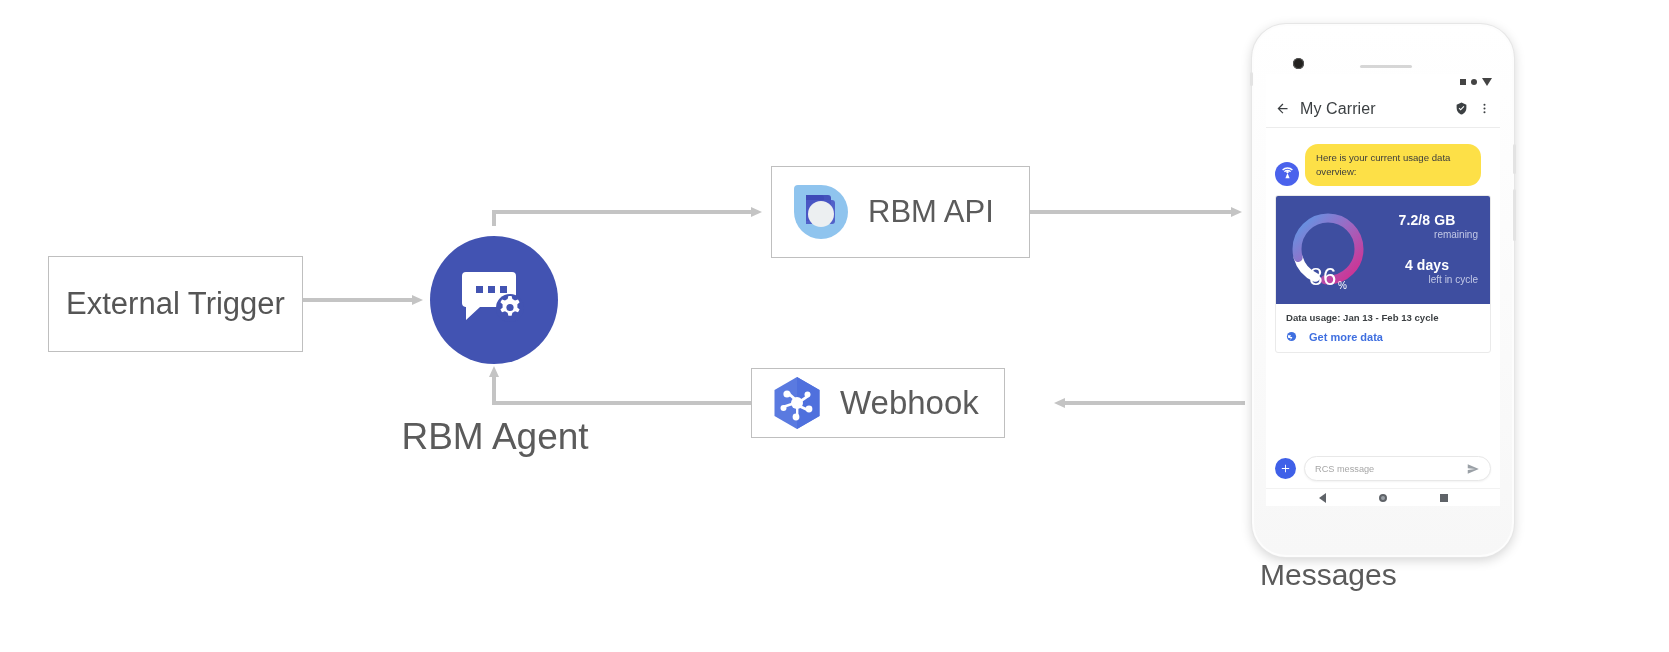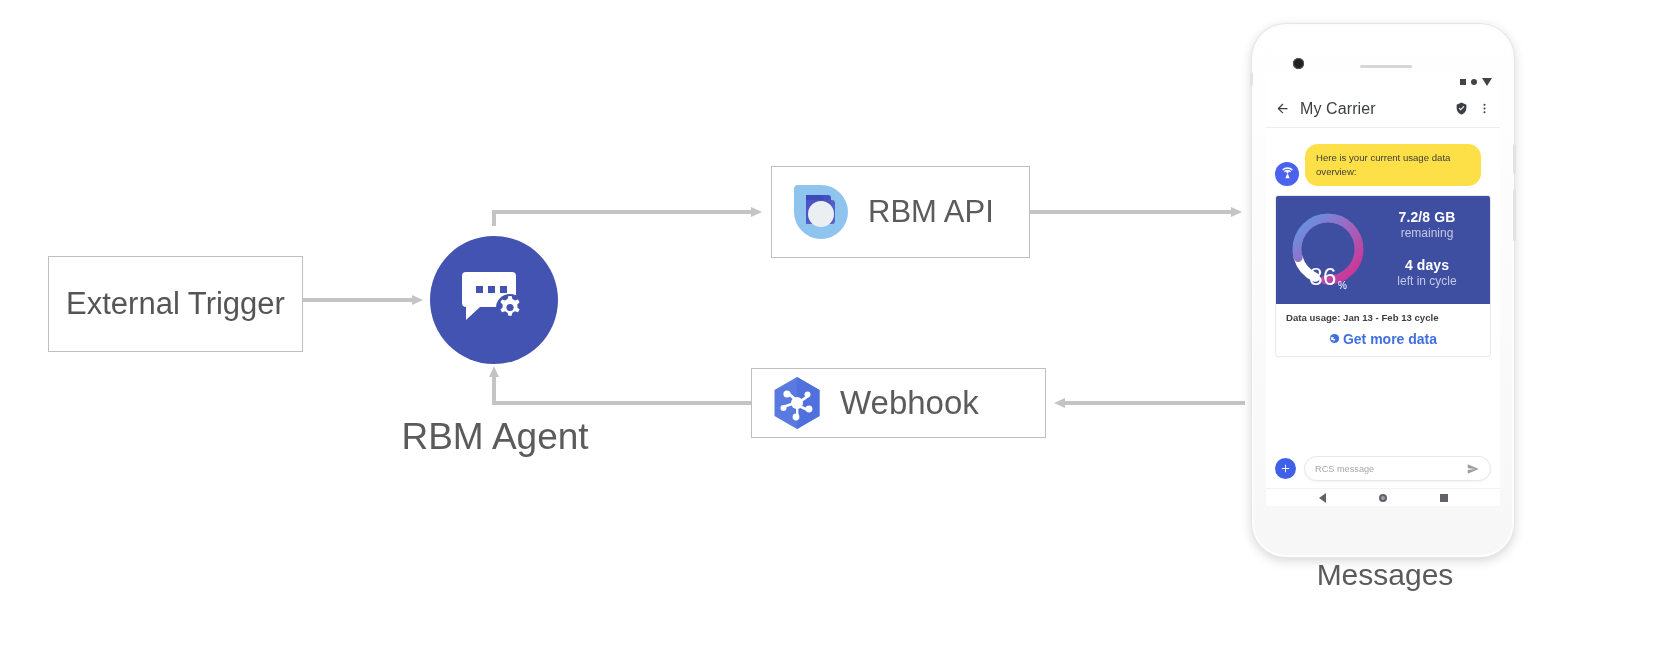--- a/index.html
+++ b/index.html
@@ -37,21 +37,21 @@
 
   
   #rbm-api-box {
     left:771px; top:166px; width:259px; height:92px;
     padding-left:18px; gap:16px;
   }
   #rbm-api-box .node-label { font-size:31px; }
 
   
   #webhook-box {
-    left:751px; top:368px; width:295px; height:70px;
+    left:751px; top:368px; width:254px; height:70px;
     padding-left:16px; gap:14px;
   }
   #webhook-box .node-label { font-size:33px; }
 
   
   #rbm-agent {
     position:absolute;
     left:430px; top:236px; width:128px; height:128px;
     border-radius:50%;
     background:#4253b2;
@@ -174,29 +174,29 @@
   #ring-pct {
     position:absolute; inset:0;
     display:flex; align-items:flex-end; justify-content:center;
     padding-top:30px;
     color:#fff;
   }
   #ring-pct .num { font-size:24px; font-weight:300; letter-spacing:.5px; }
   #ring-pct .unit{ font-size:10px; font-weight:300; margin-left:1px; }
   #hero-stats { flex:1; text-align:center; color:#fff; }
   .stat-big { font-size:14px; font-weight:700; letter-spacing:.1px; }
-  .stat-sub { font-size:12px; color:#c3c9e6; margin-top:1px; }
+  .stat-sub { font-size:10px; color:#c3c9e6; margin-top:1px;text-align:right; }
   .stat-gap { height:17px; }
 
   #card-body { padding:8px 10px 9px 10px; }
   #card-title { font-size:9.6px; font-weight:700; color:#3c4043; }
   #card-desc  { font-size:8.8px; color:#55595e; line-height:1.5; margin-top:3px; }
   #card-action {
-    margin-top:8px; display:flex; align-items:center; justify-content:center;
-    gap:3px; color:#3f6fe0; font-size:14px; font-weight:700;
+    margin-top:8px; display:flex; align-items:center; 
+    gap:12px; color:#3f6fe0; font-size:11px; font-weight:700;
   }
 
   
   #composer {
     position:absolute; left:0; right:0; bottom:18px;
     height:39px; display:flex; align-items:center;
     gap:8px; padding:0 9px; background:#fff;
   }
   #plus-btn {
     width:21px;height:21px;border-radius:50%;background:#3f60e8;
@@ -217,21 +217,21 @@
     padding:0 26px; background:#fff; border-top:1px solid #f2f2f2;
   }
   .nav-back { width:0;height:0;border-top:5px solid transparent;
               border-bottom:5px solid transparent;border-right:7px solid #5f6368; }
   .nav-home { width:8px;height:8px;border-radius:50%;
               border:2px solid #5f6368; background:#9aa0a6; }
   .nav-rec  { width:8px;height:8px;background:#5f6368; }
 
   #messages-caption {
     position:absolute; left:1260px; top:558px; width:250px;
-    text-align:center; font-size:30px; font-weight:300; color:#5b5b5b;
+    font-size:30px; font-weight:300; color:#5b5b5b;
   }
 </style>
 </head>
 <body>
 
 <div id="stage">
 
   <svg class="svg-layer" width="1669" height="652" viewBox="0 0 1669 652">
     <defs>
       <marker id="ah" markerWidth="11" markerHeight="11" refX="1" refY="5" orient="auto" markerUnits="userSpaceOnUse">

